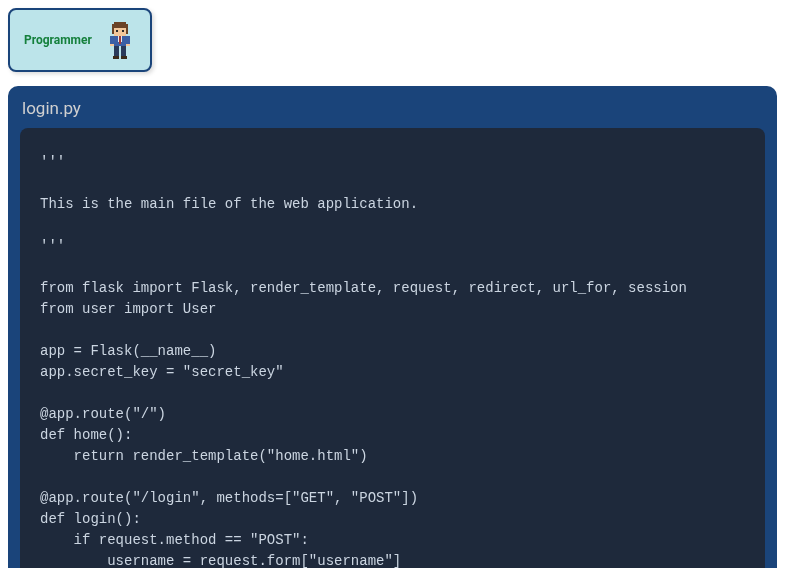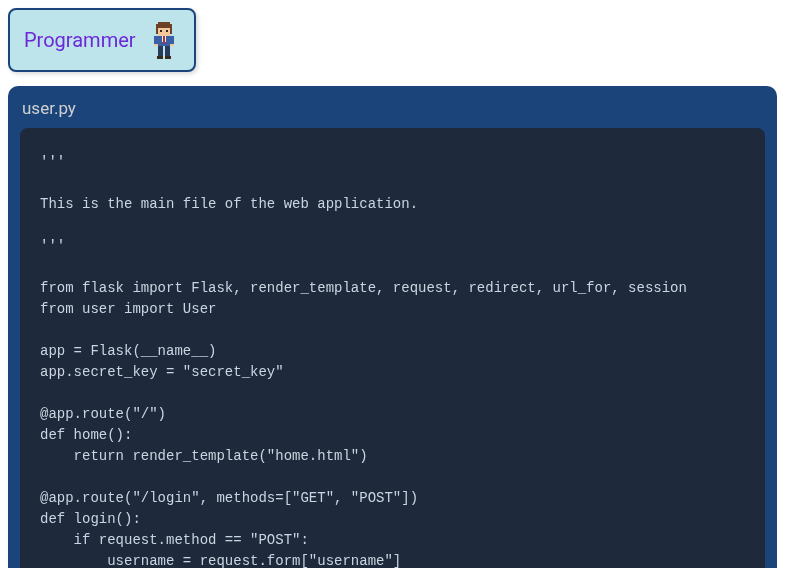--- a/index.html
+++ b/index.html
@@ -15,23 +15,23 @@
       align-items: center;
       background: #bce4ea;
       border: 2px solid #1a447a;
       border-radius: 8px;
       padding: 8px 14px;
       margin: 8px 0 0 8px;
       gap: 12px;
       box-shadow: 2px 2px 4px rgba(0,0,0,0.15);
     }
     .tab-label {
-      font-size: 20px;
-      color: #6d28d9;
-      font-weight: 400;
+      font-size: 12px;
+      color: #15803d;
+      font-weight: 700;
     }
     .avatar {
       width: 32px;
       height: 44px;
       display: flex;
       align-items: center;
       justify-content: center;
       image-rendering: pixelated;
     }
     .main-panel {
@@ -97,21 +97,21 @@
       <rect x="8" y="26" width="5" height="10" fill="#2a3a5a"></rect>
       <rect x="15" y="26" width="5" height="10" fill="#2a3a5a"></rect>
 
       <rect x="7" y="36" width="6" height="3" fill="#3a2a1a"></rect>
       <rect x="15" y="36" width="6" height="3" fill="#3a2a1a"></rect>
     </svg>
   </span>
 </div>
 
 <div class="main-panel">
-  <div class="file-title">user.py</div>
+  <div class="file-title">login.py</div>
   <div class="code-block">
     <div class="code-content">'''
 
 This is the main file of the web application.
 
 '''
 
 from flask import Flask, render_template, request, redirect, url_for, session
 from user import User
 

